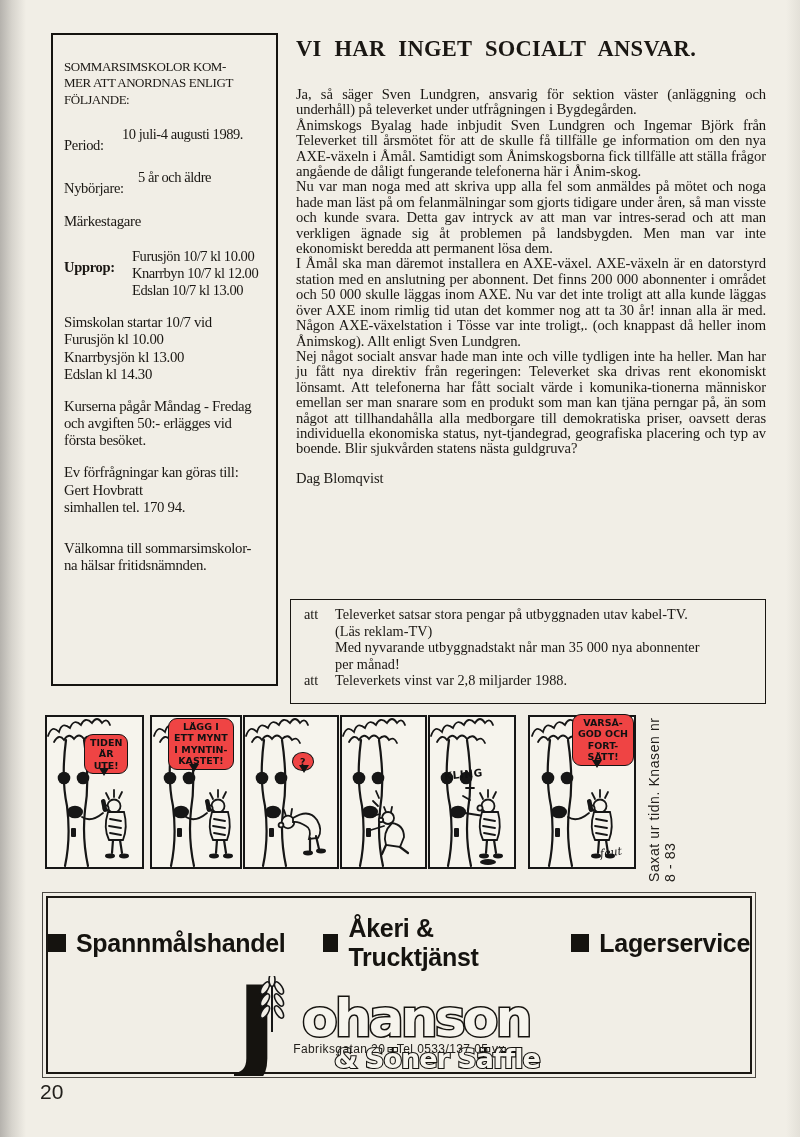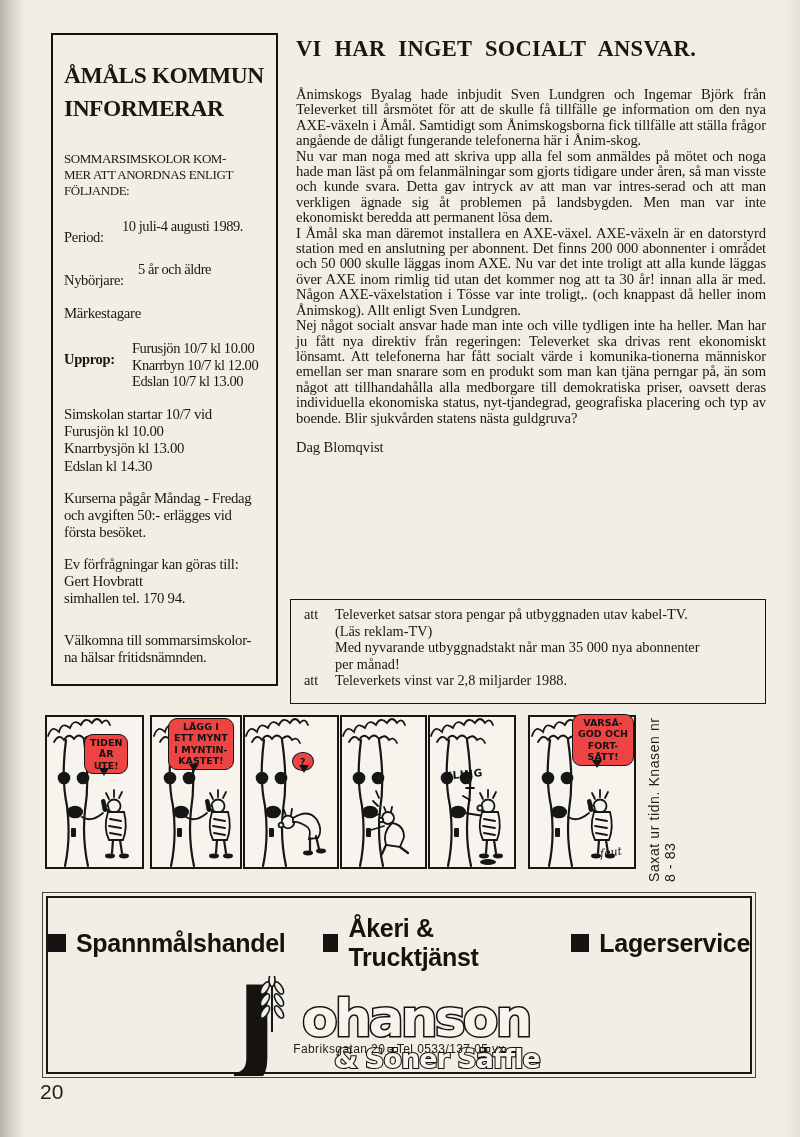--- a/index.html
+++ b/index.html
@@ -83,22 +83,20 @@
   .panel{fill:#f6f4ed;stroke:#161616;stroke-width:2;}
 </style>
 </head>
 <body>
 
 <div class="page">
   <div class="edge-left"></div>
   <div class="edge-right"></div>
 
   <div class="left-box">
-    <h2 class="box-title pre">ÅMÅLS KOMMUN
-INFORMERAR</h2>
     <div class="box-sub pre">SOMMARSIMSKOLOR KOM-
 MER ATT ANORDNAS ENLIGT
 FÖLJANDE:</div>
     <div class="lrow">
       <span class="lbl">Period:</span>
       <span class="val">10 juli-4 augusti 1989.</span>
     </div>
     <div class="lrow">
       <span class="lbl" style="width:74px;flex-basis:74px;">Nybörjare:</span>
       <span class="val">5 år och äldre</span>
@@ -119,20 +117,21 @@
 första besöket.</div>
     <div class="lpara pre">Ev förfrågningar kan göras till:
 Gert Hovbratt
 simhallen tel. 170 94.</div>
     <div class="lpara pre closing">Välkomna till sommarsimskolor-
 na hälsar fritidsnämnden.</div>
   </div>
 
   <div class="article">
     <h1>VI HAR INGET SOCIALT ANSVAR.</h1>
+    <p>Ja, så säger Sven Lundgren, ansvarig för sektion väster (anläggning och underhåll) på televerket under utfrågningen i Bygdegården.</p>
     <p>Ånimskogs Byalag hade inbjudit Sven Lundgren och Ingemar Björk från Televerket till årsmötet för att de skulle få tillfälle ge information om den nya AXE-växeln i Åmål. Samtidigt som Ånimskogsborna fick tillfälle att ställa frågor angående de dåligt fungerande telefonerna här i Ånim-skog.</p>
     <p>Nu var man noga med att skriva upp alla fel som anmäldes på mötet och noga hade man läst på om felanmälningar som gjorts tidigare under åren, så man visste och kunde svara. Detta gav intryck av att man var intres-serad och att man verkligen ägnade sig åt problemen på landsbygden. Men man var inte ekonomiskt beredda att permanent lösa dem.</p>
     <p>I Åmål ska man däremot installera en AXE-växel. AXE-växeln är en datorstyrd station med en anslutning per abonnent. Det finns 200 000 abonnenter i området och 50 000 skulle läggas inom AXE. Nu var det inte troligt att alla kunde läggas över AXE inom rimlig tid utan det kommer nog att ta 30 år! innan alla är med. Någon AXE-växelstation i Tösse var inte troligt,.  (och knappast då heller inom Ånimskog). Allt enligt Sven Lundgren.</p>
     <p>Nej något socialt ansvar hade man inte och ville tydligen inte ha heller. Man har ju fått nya direktiv från regeringen: Televerket ska drivas rent ekonomiskt lönsamt. Att telefonerna har fått socialt värde i komunika-tionerna människor emellan ser man snarare som en produkt som man kan tjäna perngar på, än som något att tillhandahålla alla medborgare till demokratiska priser, oavsett deras individuella ekonomiska status, nyt-tjandegrad, geografiska placering och typ av boende. Blir sjukvården statens nästa guldgruva?</p>
     <p class="sig">Dag Blomqvist</p>
   </div>
 
   <div class="visste-box">
     <div class="vrow">
       <span class="vlbl">att</span>

